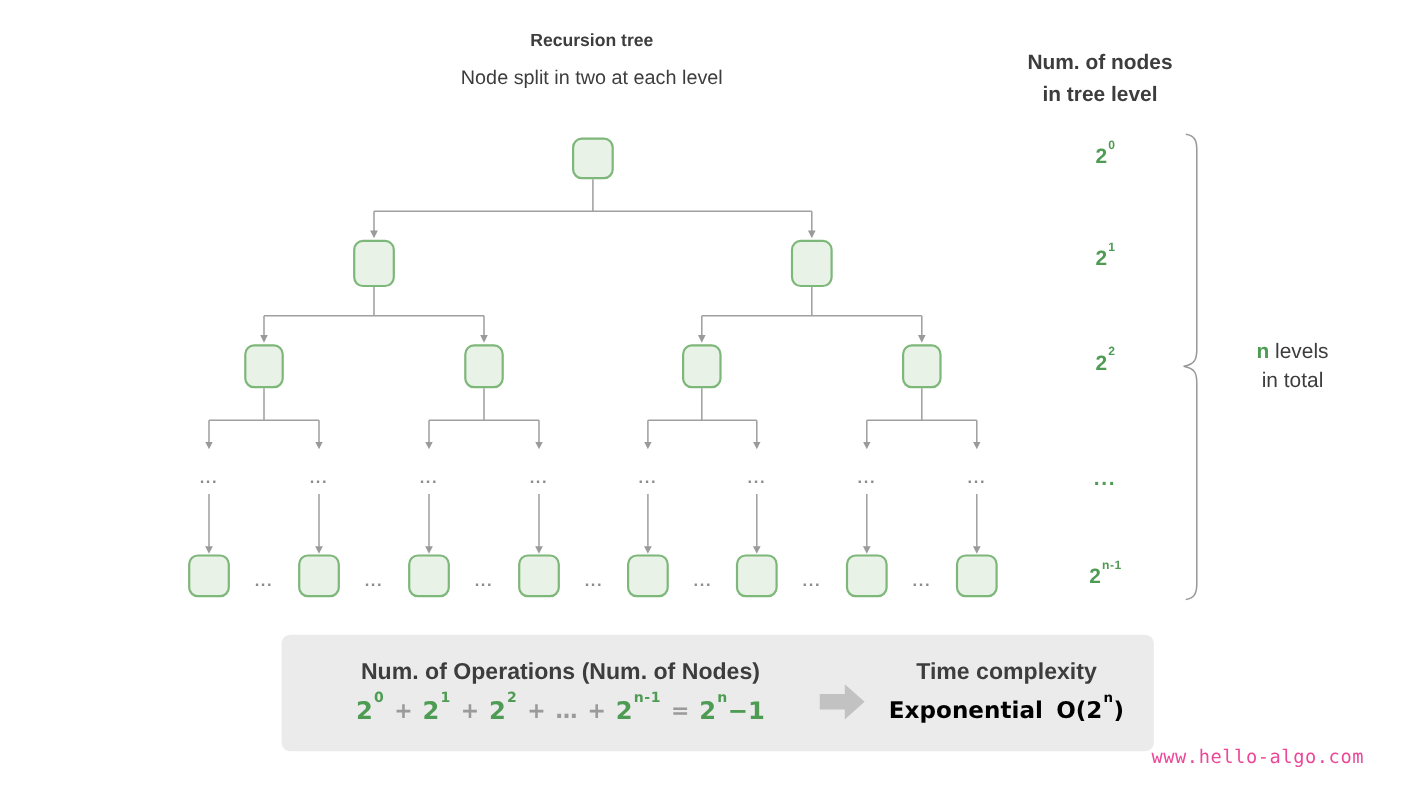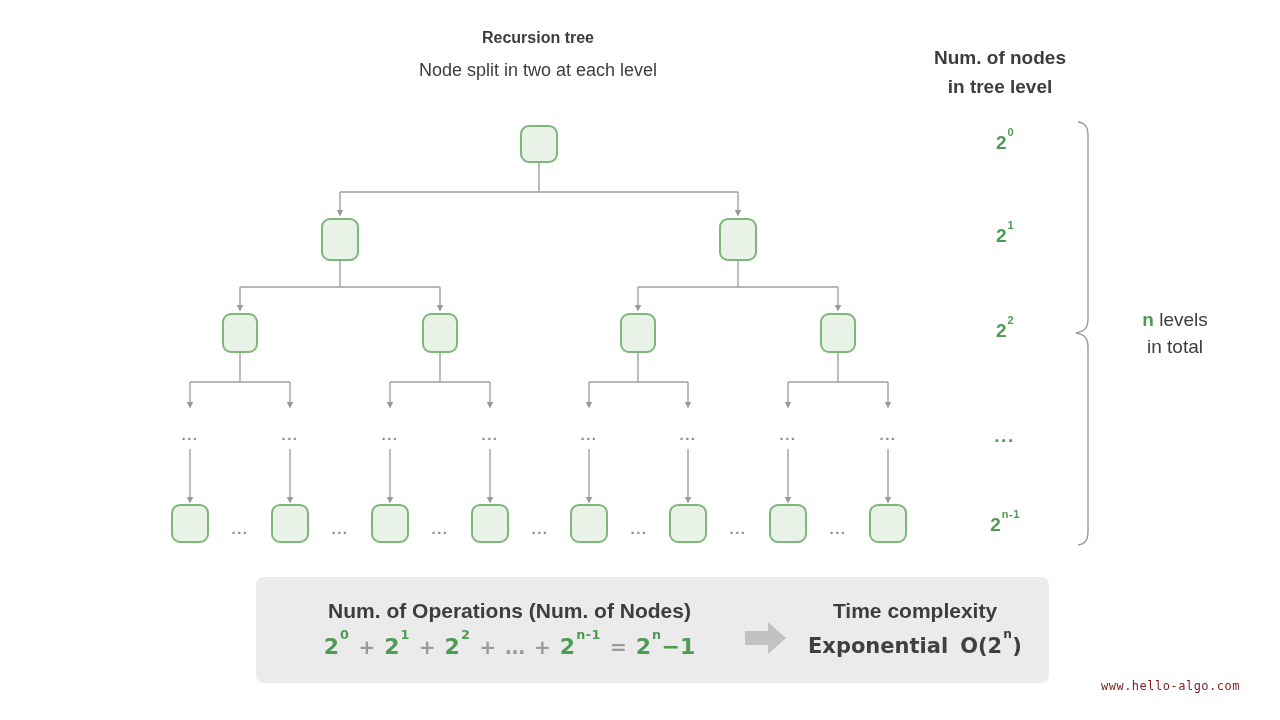--- a/index.html
+++ b/index.html
@@ -50,30 +50,30 @@
   .formula{
     position:absolute;left:0;top:57px;width:507px;display:flex;justify-content:center;
     align-items:baseline;gap:9px;font-size:22px;font-weight:bold;
     font-family:"DejaVu Sans","Liberation Sans",sans-serif;
   }
   .term{color:#4e9b53;white-space:nowrap;}
   .op{color:#9a9a9a;font-size:20px;}
   .cx-label{position:absolute;left:529px;top:22px;width:260px;text-align:center;
     font-size:21px;font-weight:bold;color:#3d3d3d;}
   .cx-value{position:absolute;left:529px;top:57px;width:260px;text-align:center;
-    font-size:21px;font-weight:bold;color:#404040;white-space:nowrap;
+    font-size:21px;font-weight:bold;color:#000000;white-space:nowrap;
     font-family:"DejaVu Sans","Liberation Sans",sans-serif;}
   .cx-value .gap{display:inline-block;width:12px;}
 
   .flow-arrow{position:absolute;left:489px;top:44px;}
 
   .watermark{
     left:1035px;top:679px;width:205px;text-align:right;
     font-family:"DejaVu Sans Mono","Liberation Mono",monospace;
-    font-size:12px;letter-spacing:0.5px;color:#7f1d1d;
+    font-size:17px;letter-spacing:0.5px;color:#ec4899;
   }
 
   svg.overlay{position:absolute;left:0;top:0;}
 </style>
 </head>
 <body>
 
 <div class="canvas">
 
   <div class="abs title center">Recursion tree</div>

